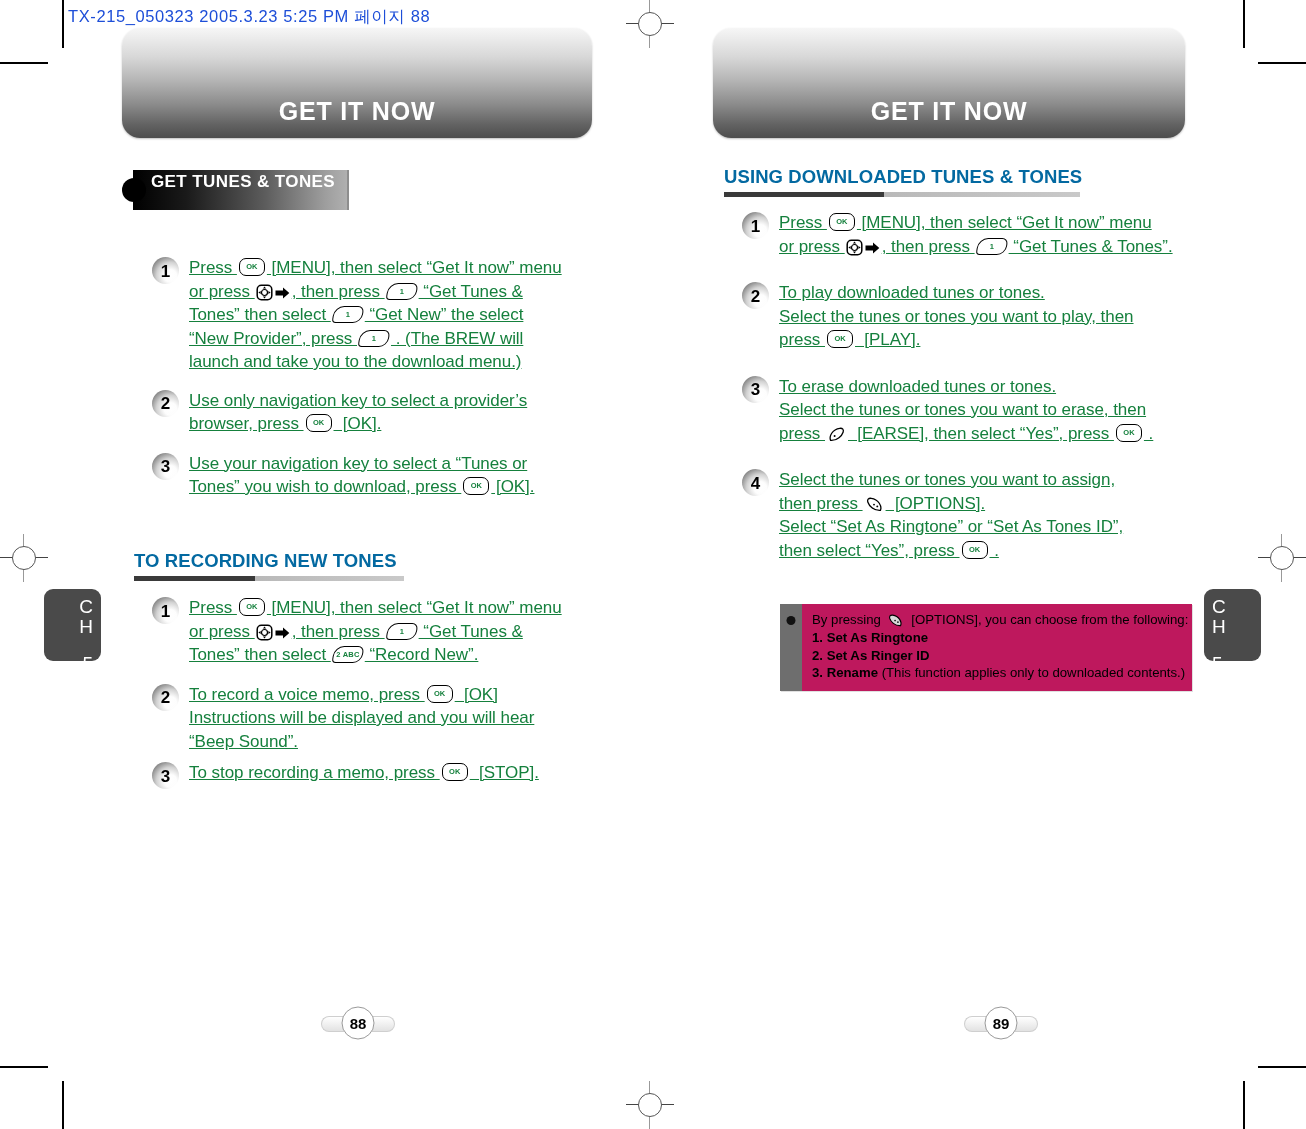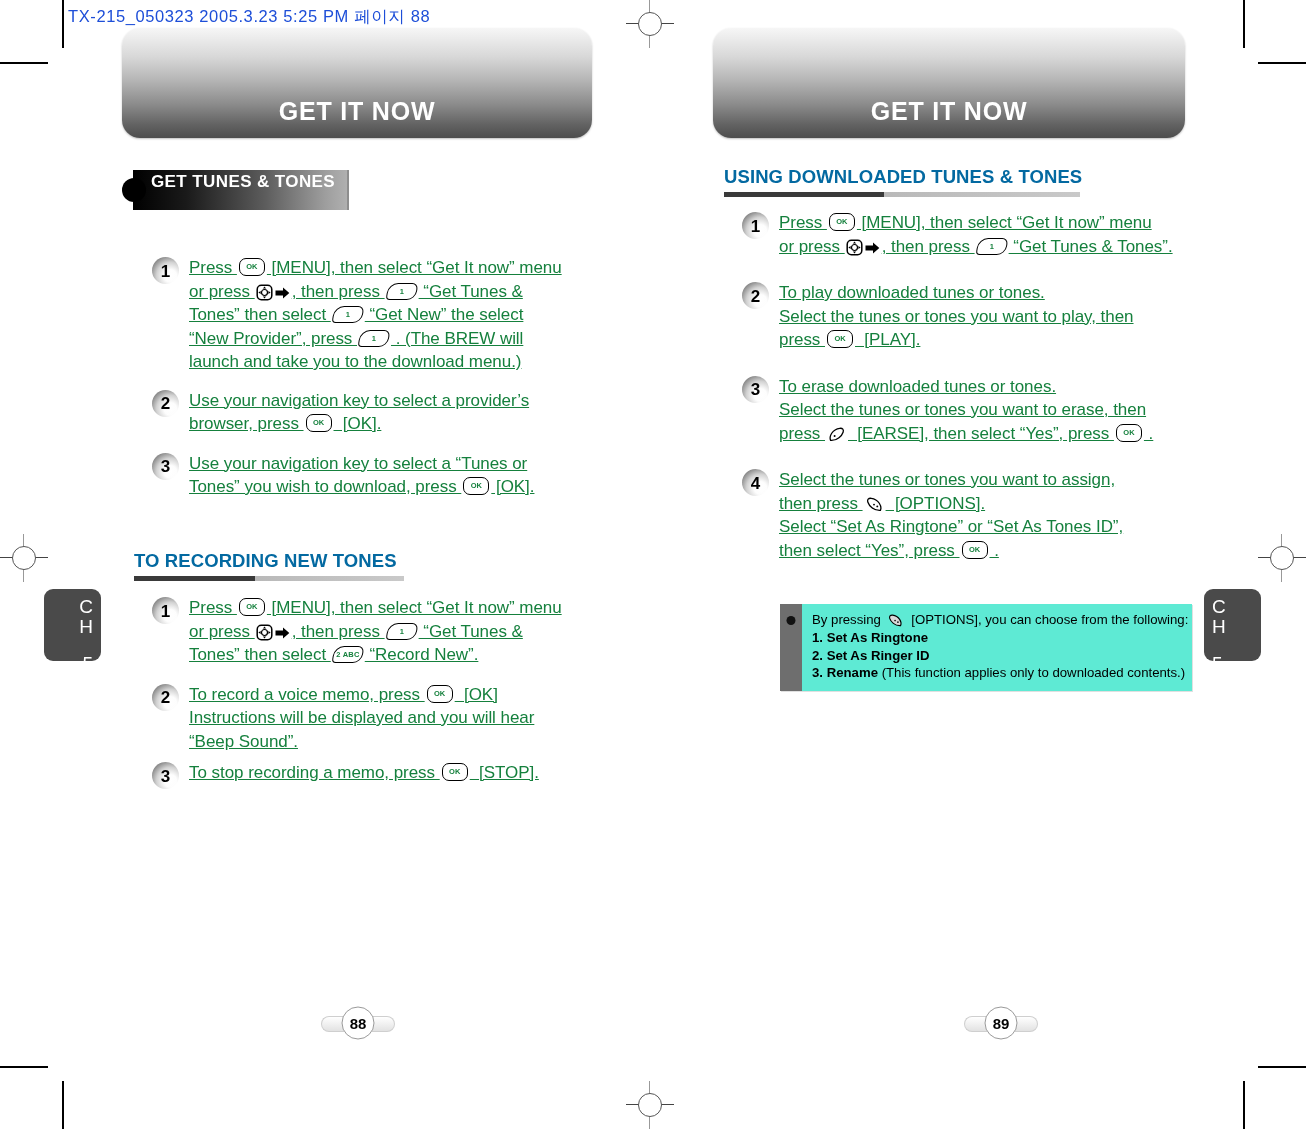--- a/index.html
+++ b/index.html
@@ -180,21 +180,21 @@
     width: 17px; height: 15px;
     margin: 0 3px;
     position: relative;
     vertical-align: -3px;
   }
 
   
   .note-box {
     position: absolute;
     display: flex;
-    background: #5eead4;
+    background: #be185d;
     box-shadow: 1px 1px 0 rgba(0,0,0,.12);
   }
   .note-bar {
     flex: 0 0 auto;
     width: 22px;
     background: #6e6e6e;
     position: relative;
   }
   .note-bar .dot {
     position: absolute; left: 50%; top: 12px;
@@ -316,21 +316,21 @@
         <p>“New Provider”, press <span class="k k-num" data-key="1"></span> . (The BREW will</p>
         <p>launch and take you to the download menu.)</p>
       </div>
     </div>
 
     <div class="step" style="margin-bottom:16px;">
       <div class="step-bullet">
           <span>2</span>
         </div>
       <div class="step-body">
-        <p>Use your navigation key to select a provider’s</p>
+        <p>Use only navigation key to select a provider’s</p>
         <p>browser, press <span class="k k-ok"></span>&nbsp; [OK].</p>
       </div>
     </div>
 
     <div class="step">
       <div class="step-bullet">
           <span>3</span>
         </div>
       <div class="step-body">
         <p>Use your navigation key to select a “Tunes or</p>

